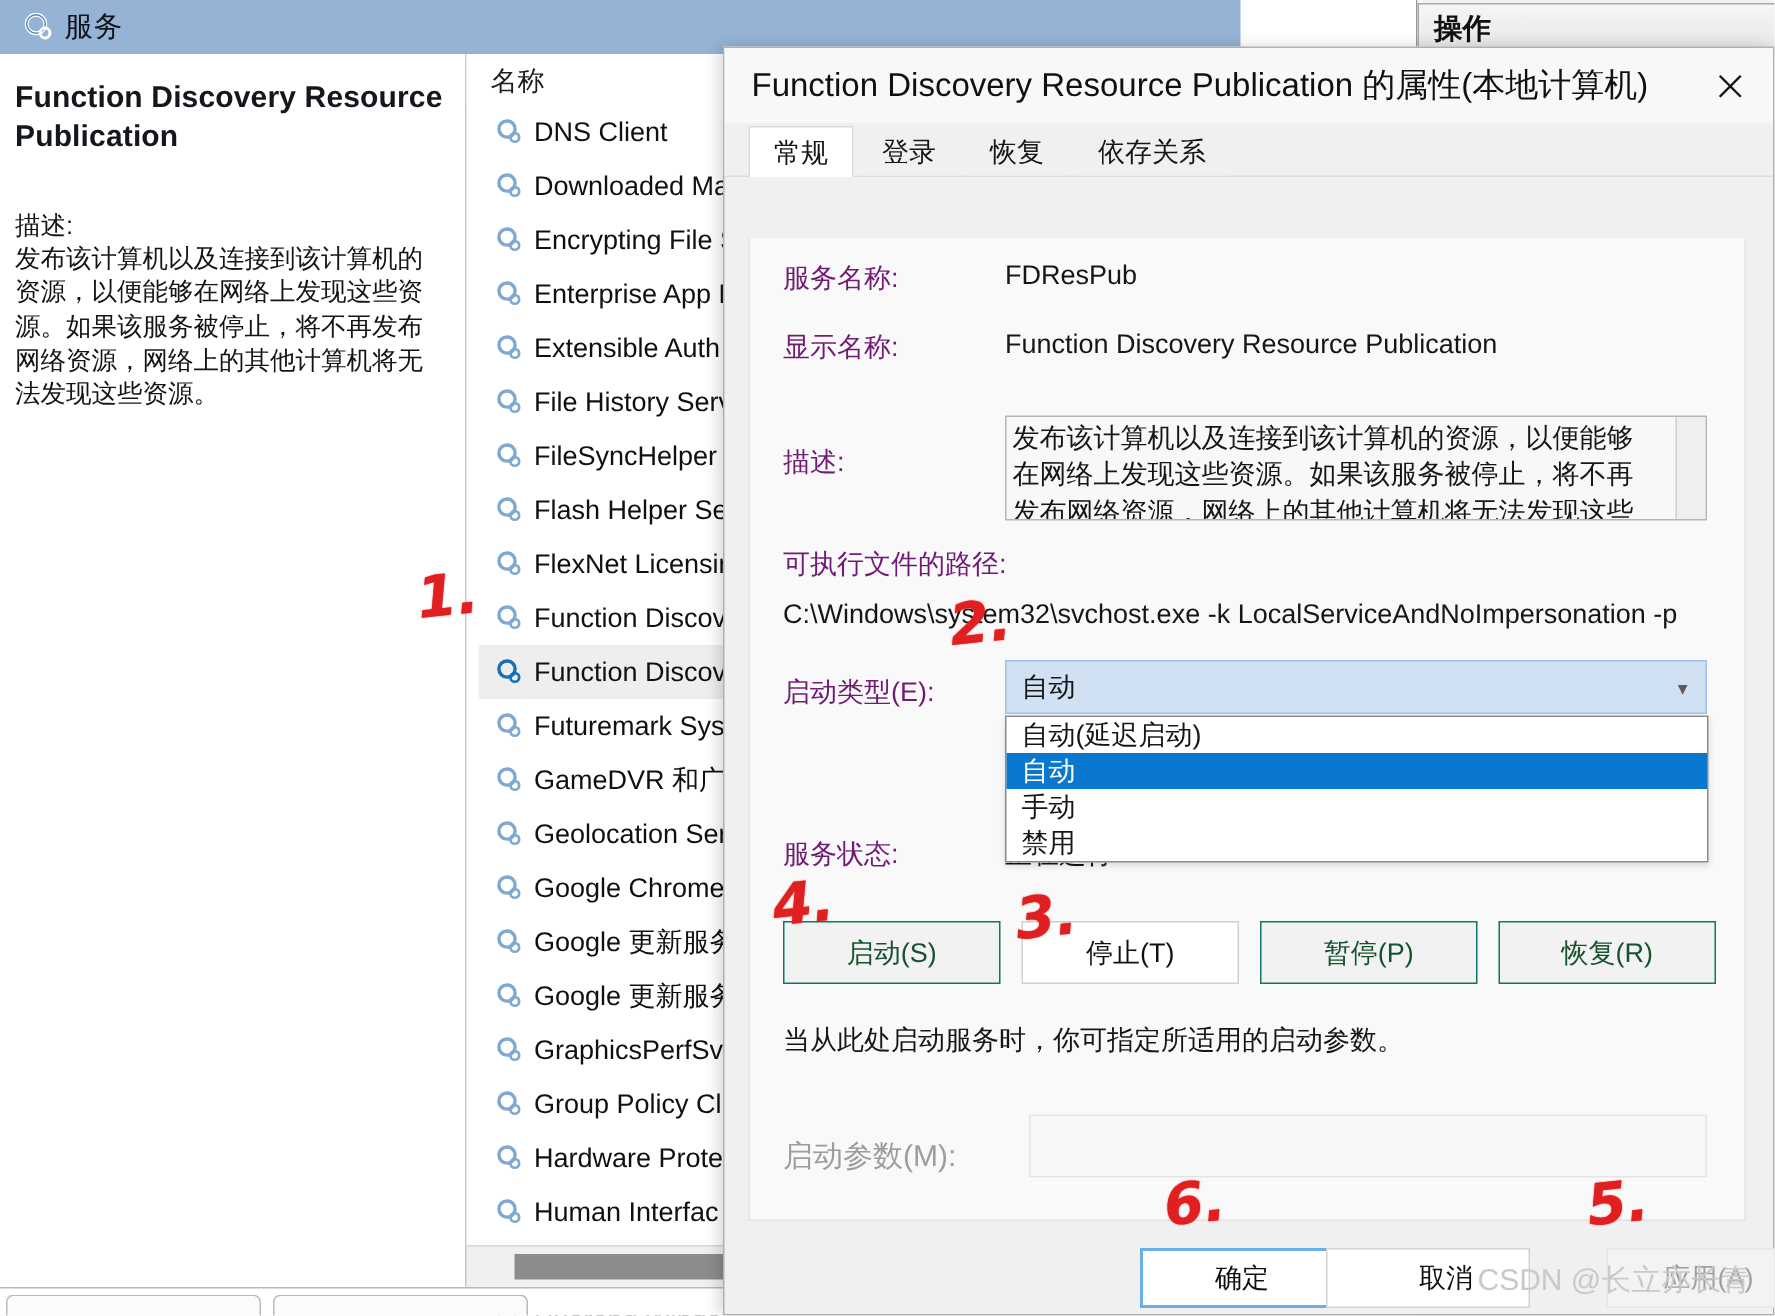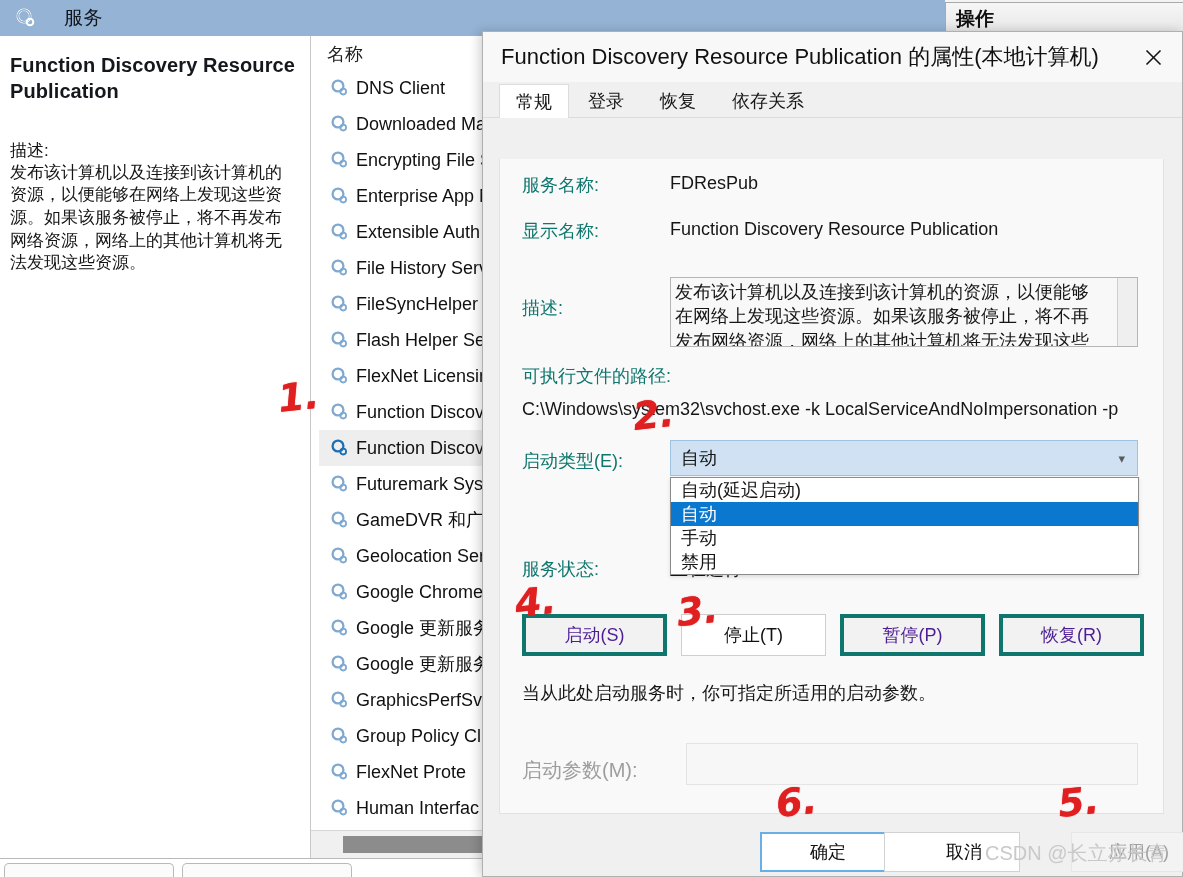--- a/index.html
+++ b/index.html
@@ -11,23 +11,23 @@
     overflow: hidden;
   }
   #root { position: relative; width: 1183px; height: 877px; background: #f3f3f3; }
 
   
   .svc-window {
     position: absolute; left: 0; top: 0; width: 945px; height: 866px;
     background: #ffffff; border: 1px solid #9a9a9a; border-top: none; border-left: none;
   }
   .svc-titlebar {
-    position: absolute; left: 0; top: 0; width: 945px; height: 36px;
+    position: absolute; left: 0; top: 0; width: 827px; height: 36px;
     background: #95b3d4;
-    display: flex; align-items: center; padding-left: 14px; gap: 28px;
+    display: flex; align-items: center; padding-left: 14px; gap: 7px;
   }
   .svc-title-text {
     font-size: 19px; color: #10151c; font-weight: 400; letter-spacing: .5px;
   }
   .gear-ico { display: inline-block; width: 22px; height: 22px; position: relative; }
   .gear-ico svg { display:block; }
 
   
   .svc-body { position: absolute; left: 0; top: 36px; width: 945px; height: 830px; background: #fff; }
 
@@ -114,21 +114,21 @@
   .dlg-tab {
     padding: 5px 16px 4px 16px; font-size: 18px; color: #161616; cursor: pointer;
     background: #f0f0f0; border: 1px solid transparent; border-bottom: none; margin-right: 2px;
   }
   .dlg-tab.active { background: #ffffff; border-color: #dcdcdc; position: relative; top: 1px; }
 
   .dlg-content {
     position: absolute; left: 16px; top: 127px; width: 665px; height: 655px;
     background: #f9f9f9; border: 1px solid #e2e2e2; border-top: none;
   }
-  .form-label { position: absolute; font-size: 18px; color: #0f766e; }
+  .form-label { position: absolute; font-size: 18px; color: #701a75; }
   .form-value { position: absolute; font-size: 18px; color: #161616; }
 
   .desc-box {
     position: absolute; left: 170px; top: 118px; width: 468px; height: 70px;
     background: #f8f8f8; border: 1px solid #b5b5b5; overflow: hidden;
   }
   .desc-box .txt {
     font-size: 18px; color: #161616; line-height: 1.35; padding: 2px 6px 0 4px;
     width: 440px;
   }
@@ -148,23 +148,23 @@
   .combo-list {
     position: absolute; left: 170px; top: 318px; width: 469px;
     background: #ffffff; border: 1px solid #8a8a8a; z-index: 30;
     box-shadow: 0 2px 4px rgba(0,0,0,.12);
   }
   .combo-opt { height: 24px; line-height: 24px; padding-left: 10px; font-size: 18px; color: #161616; cursor: pointer; }
   .combo-opt.sel { background: #0b78d0; color: #ffffff; }
 
   .btn-row { position: absolute; left: 22px; top: 455px; width: 622px; display: flex; gap: 14px; }
   .btn {
-    width: 146px; height: 42px; border: 4px solid #0f766e; background: #f2f2f2;
+    width: 146px; height: 42px; border: 1px solid #0f766e; background: #f2f2f2;
     display: flex; align-items: center; justify-content: center;
-    font-size: 18px; color: #4c1d95; cursor: default;
+    font-size: 18px; color: #14532d; cursor: default;
   }
   .btn.enabled { background: #ffffff; border: 1px solid #cfcfcf; color: #101010; cursor: pointer; }
 
   .hint { position: absolute; left: 22px; top: 522px; font-size: 18px; color: #161616; }
 
   .param-label { position: absolute; left: 22px; top: 598px; font-size: 20px; color: #9d9d9d; }
   .param-input {
     position: absolute; left: 186px; top: 584px; width: 452px; height: 42px;
     background: #f7f7f7; border: 1px solid #e4e4e4;
   }
@@ -394,21 +394,21 @@
               </span>
               <span>Group Policy Cli</span>
             </div>
             <div class="svc-row">
               <span class="gear-ico">
                 <svg width="20" height="20" viewBox="0 0 20 20">
                   <circle cx="9" cy="8" r="5.4" fill="none" stroke="#7fa9d0" stroke-width="2.3"></circle>
                   <circle cx="14.2" cy="13.6" r="2.9" fill="none" stroke="#7fa9d0" stroke-width="1.8"></circle>
                 </svg>
               </span>
-              <span>FlexNet Prote</span>
+              <span>Hardware Prote</span>
             </div>
             <div class="svc-row">
               <span class="gear-ico">
                 <svg width="20" height="20" viewBox="0 0 20 20">
                   <circle cx="9" cy="8" r="5.4" fill="none" stroke="#7fa9d0" stroke-width="2.3"></circle>
                   <circle cx="14.2" cy="13.6" r="2.9" fill="none" stroke="#7fa9d0" stroke-width="1.8"></circle>
                 </svg>
               </span>
               <span>Human Interfac</span>
             </div>

